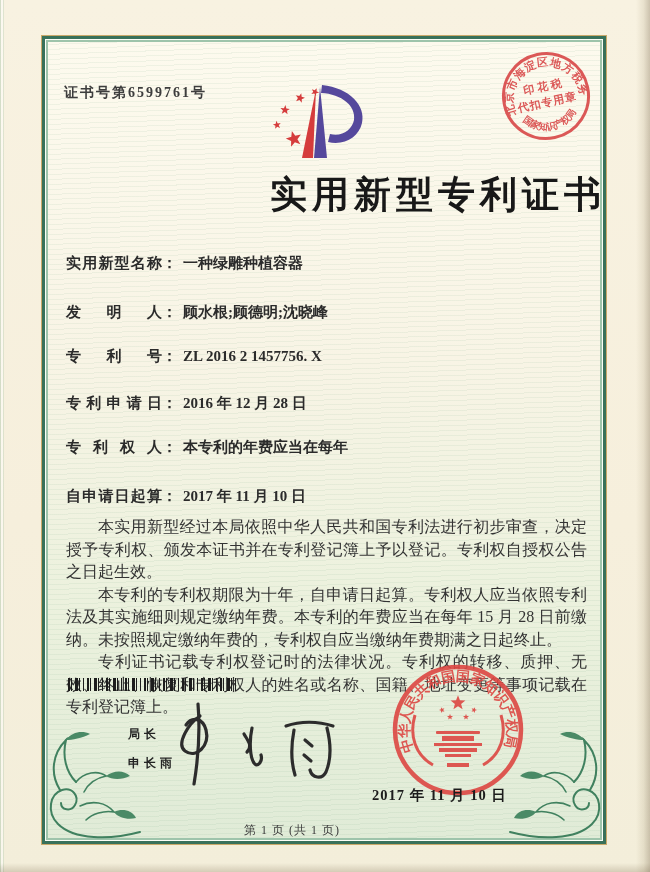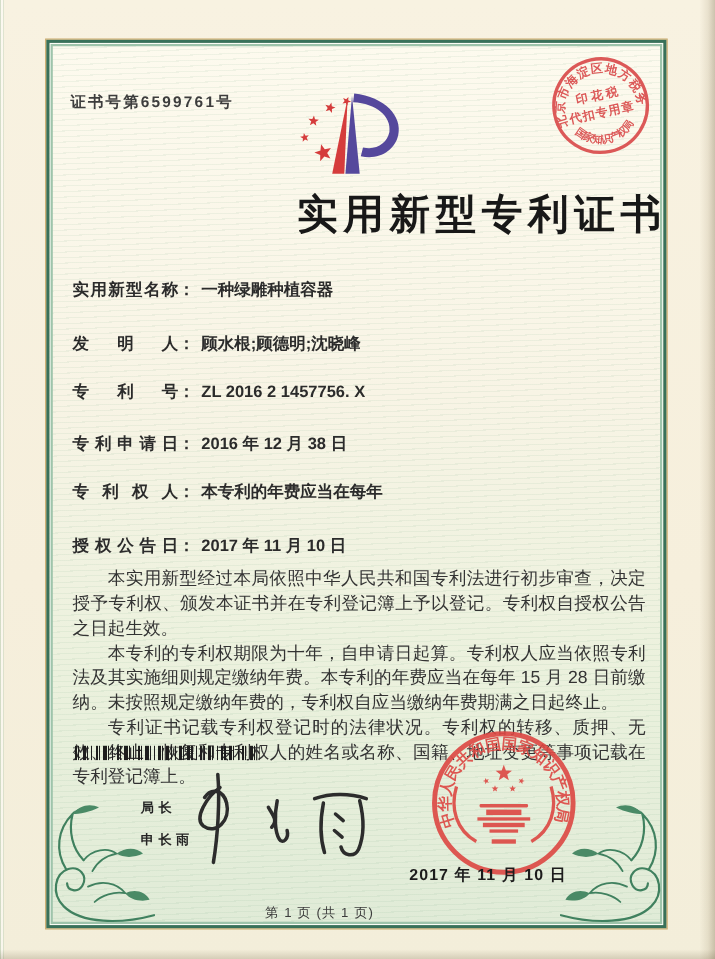--- a/index.html
+++ b/index.html
@@ -1,19 +1,19 @@
 <!DOCTYPE html>
 <html><head>
 <meta charset="utf-8">
 <style>
   html,body{margin:0;padding:0;background:#d8d0bc;}
   .page{
     position:relative;width:650px;height:872px;overflow:hidden;
     background:linear-gradient(180deg,#f8f2e1 0%,#f6efdc 60%,#f3eeda 100%);
-    font-family:Liberation Sans, sans-serif;
+    font-family:Liberation Serif, serif;
   }
   .page::after{content:'';position:absolute;right:0;top:0;bottom:0;width:14px;
     background:linear-gradient(90deg,rgba(120,100,60,0) 0%,rgba(120,100,60,.12) 55%,rgba(90,70,40,.28) 100%);
     z-index:40;pointer-events:none;}
   .page::before{content:'';position:absolute;left:0;right:0;bottom:0;height:9px;
     background:linear-gradient(180deg,rgba(90,70,40,0),rgba(90,70,40,.20));z-index:40;pointer-events:none;}
   .left-edge{position:absolute;left:0;top:0;bottom:0;width:12px;z-index:2;
     background:linear-gradient(90deg,rgba(130,175,145,.30) 0 1px,rgba(255,255,255,.5) 1px 3px,
       rgba(130,175,145,.22) 3px 4px,rgba(255,255,255,0) 4px 12px);}
   
@@ -132,27 +132,27 @@
   <div class="field-row fr1">
     <span class="flabel">实用新型名称</span><span class="colon">：</span><span class="fvalue">一种绿雕种植容器</span>
   </div>
   <div class="field-row fr2">
     <span class="flabel">发明人</span><span class="colon">：</span><span class="fvalue">顾水根;顾德明;沈晓峰</span>
   </div>
   <div class="field-row fr3">
     <span class="flabel">专利号</span><span class="colon">：</span><span class="fvalue">ZL 2016 2 1457756. X</span>
   </div>
   <div class="field-row fr4">
-    <span class="flabel">专利申请日</span><span class="colon">：</span><span class="fvalue">2016 年 12 月 38 日</span>
+    <span class="flabel">专利申请日</span><span class="colon">：</span><span class="fvalue">2016 年 12 月 28 日</span>
   </div>
   <div class="field-row fr5">
     <span class="flabel">专利权人</span><span class="colon">：</span><span class="fvalue">本专利的年费应当在每年</span>
   </div>
   <div class="field-row fr6">
-    <span class="flabel">授权公告日</span><span class="colon">：</span><span class="fvalue">2017 年 11 月 10 日</span>
+    <span class="flabel">自申请日起算</span><span class="colon">：</span><span class="fvalue">2017 年 11 月 10 日</span>
   </div>
 
   <div class="body">
     <p>本实用新型经过本局依照中华人民共和国专利法进行初步审查，决定授予专利权、颁发本证书并在专利登记簿上予以登记。专利权自授权公告之日起生效。</p>
     <p>本专利的专利权期限为十年，自申请日起算。专利权人应当依照专利法及其实施细则规定缴纳年费。本专利的年费应当在每年 15 月 28 日前缴纳。未按照规定缴纳年费的，专利权自应当缴纳年费期满之日起终止。</p>
     <p>专利证书记载专利权登记时的法律状况。专利权的转移、质押、无效、终止、恢复和专利权人的姓名或名称、国籍、地址变更等事项记载在专利登记簿上。</p>
   </div>
 
   <div class="barcode"></div>
 

